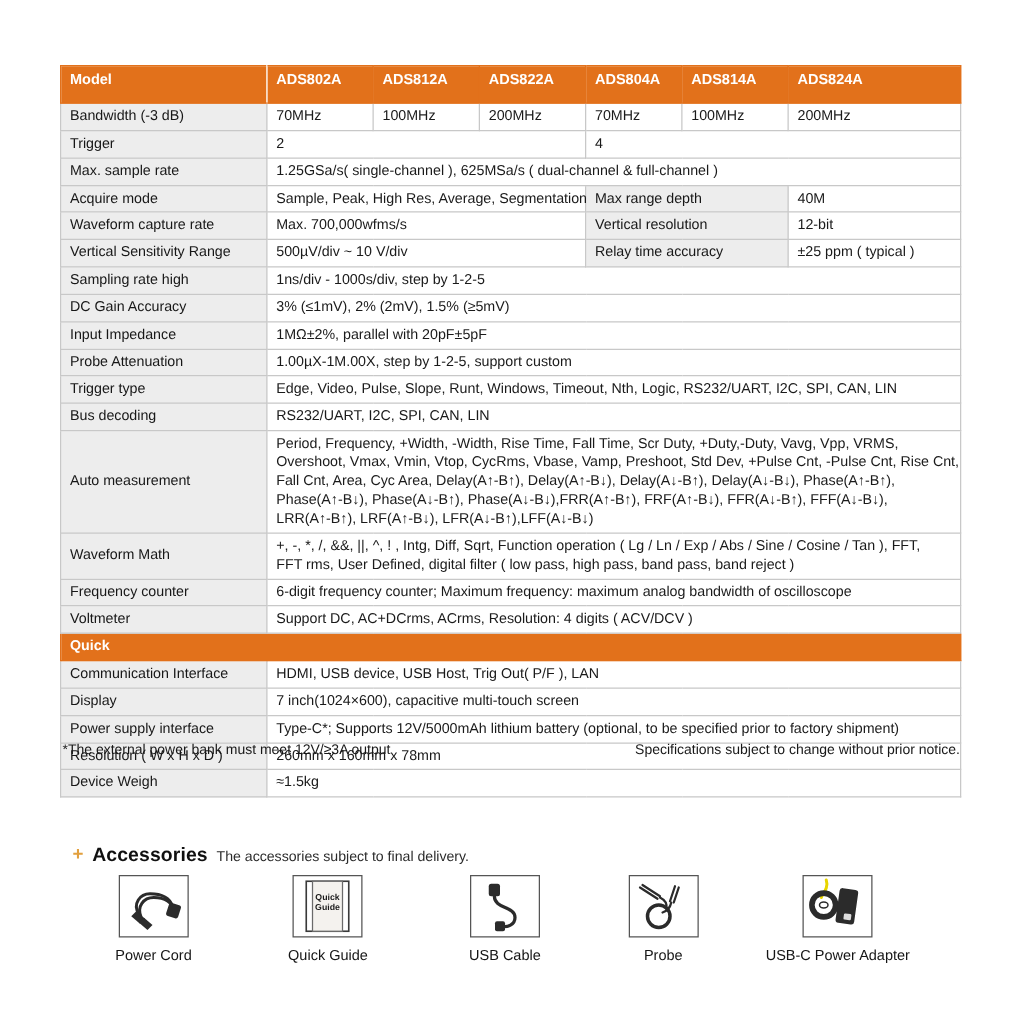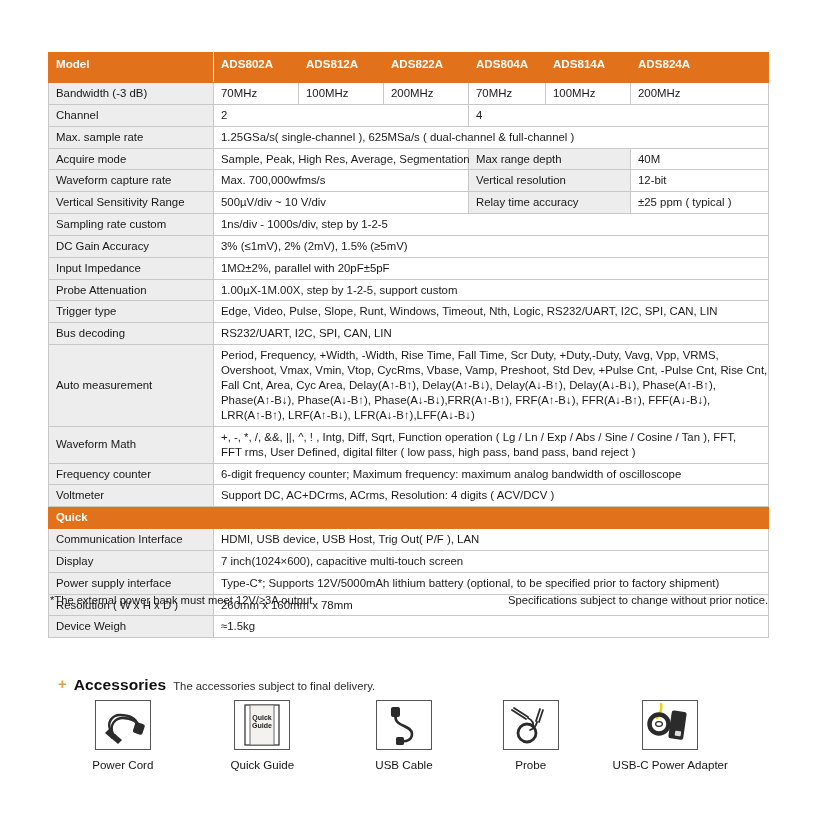--- a/index.html
+++ b/index.html
@@ -190,21 +190,21 @@
         <td class="lbl">Bandwidth (-3 dB)</td>
         <td class="val">70MHz</td>
         <td class="val">100MHz</td>
         <td class="val">200MHz</td>
         <td class="val">70MHz</td>
         <td class="val">100MHz</td>
         <td class="val">200MHz</td>
       </tr>
 
       <tr>
-        <td class="lbl">Channel</td>
+        <td class="lbl">Trigger</td>
         <td class="val" colspan="3">2</td>
         <td class="val" colspan="3">4</td>
       </tr>
 
       <tr>
         <td class="lbl">Max. sample rate</td>
         <td class="val" colspan="6">1.25GSa/s( single-channel ), 625MSa/s ( dual-channel &amp; full-channel )</td>
       </tr>
 
       <tr>
@@ -222,21 +222,21 @@
       </tr>
 
       <tr>
         <td class="lbl">Vertical Sensitivity Range</td>
         <td class="val" colspan="3">500µV/div ~ 10 V/div</td>
         <td class="sublbl" colspan="2">Relay time accuracy</td>
         <td class="val">±25 ppm ( typical )</td>
       </tr>
 
       <tr>
-        <td class="lbl">Sampling rate custom</td>
+        <td class="lbl">Sampling rate high</td>
         <td class="val" colspan="6">1ns/div - 1000s/div, step by 1-2-5</td>
       </tr>
 
       <tr>
         <td class="lbl">DC Gain Accuracy</td>
         <td class="val" colspan="6">3% (≤1mV), 2% (2mV), 1.5% (≥5mV)</td>
       </tr>
 
       <tr>
         <td class="lbl">Input Impedance</td>

